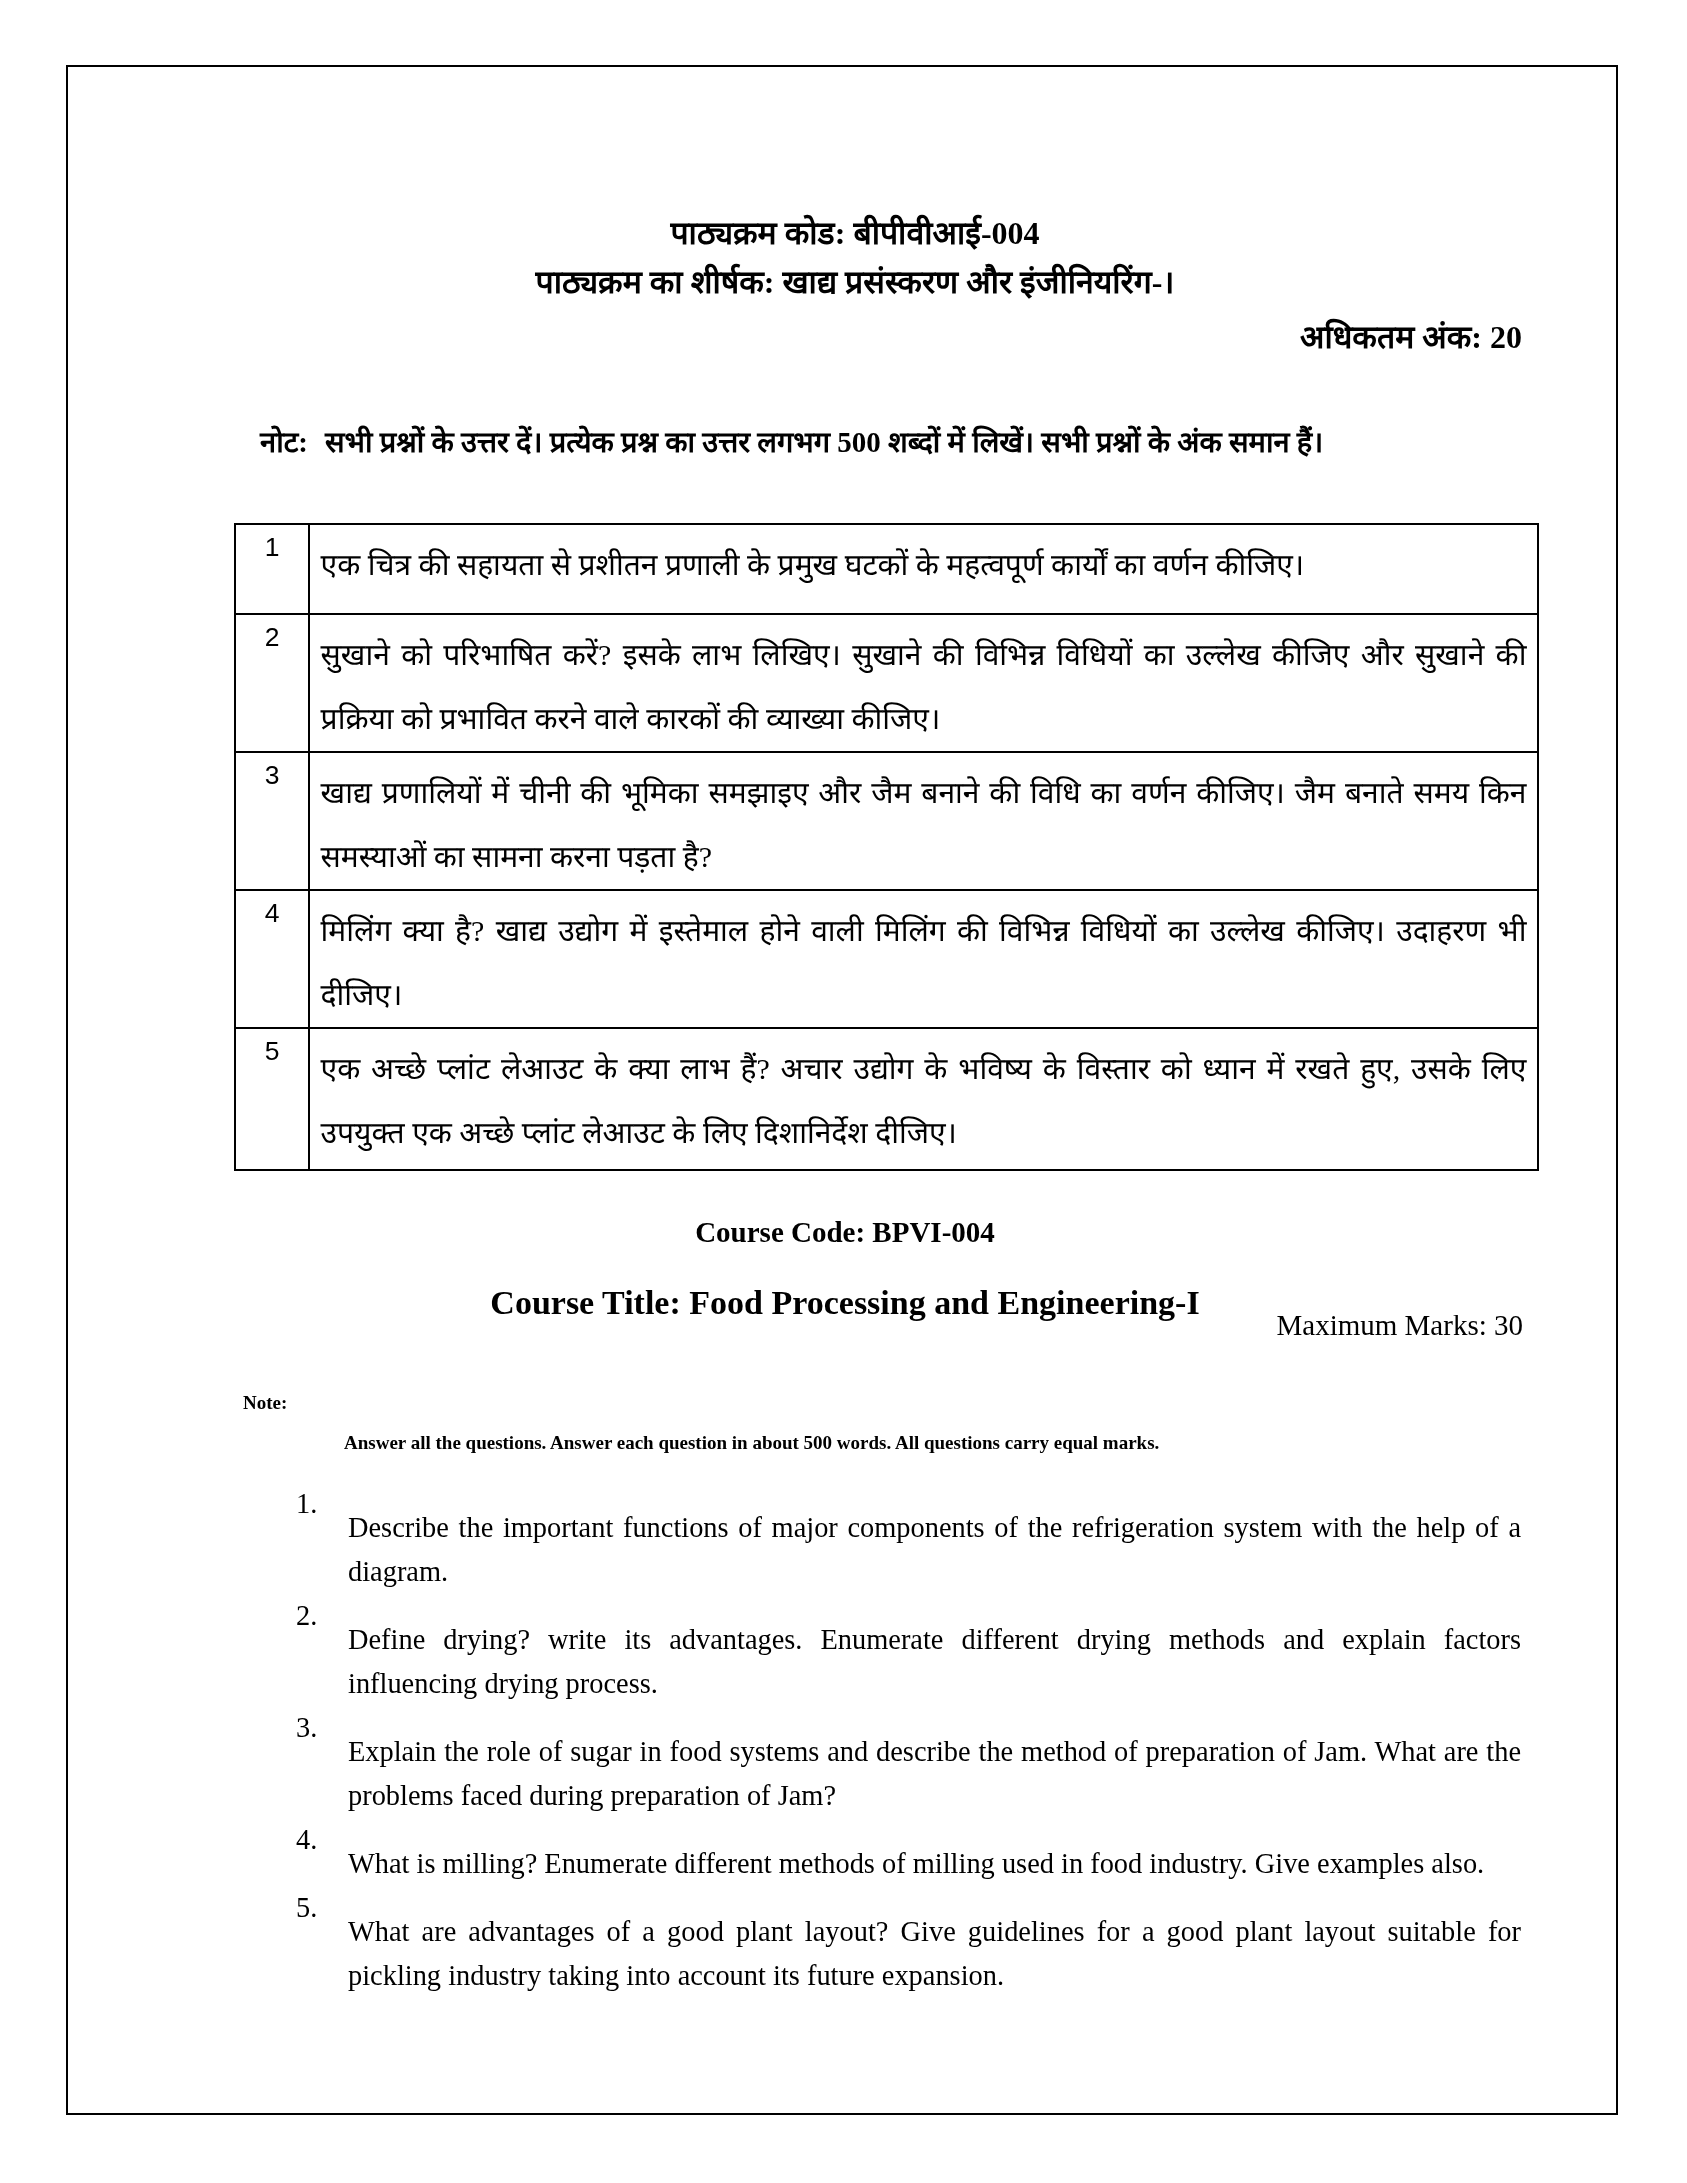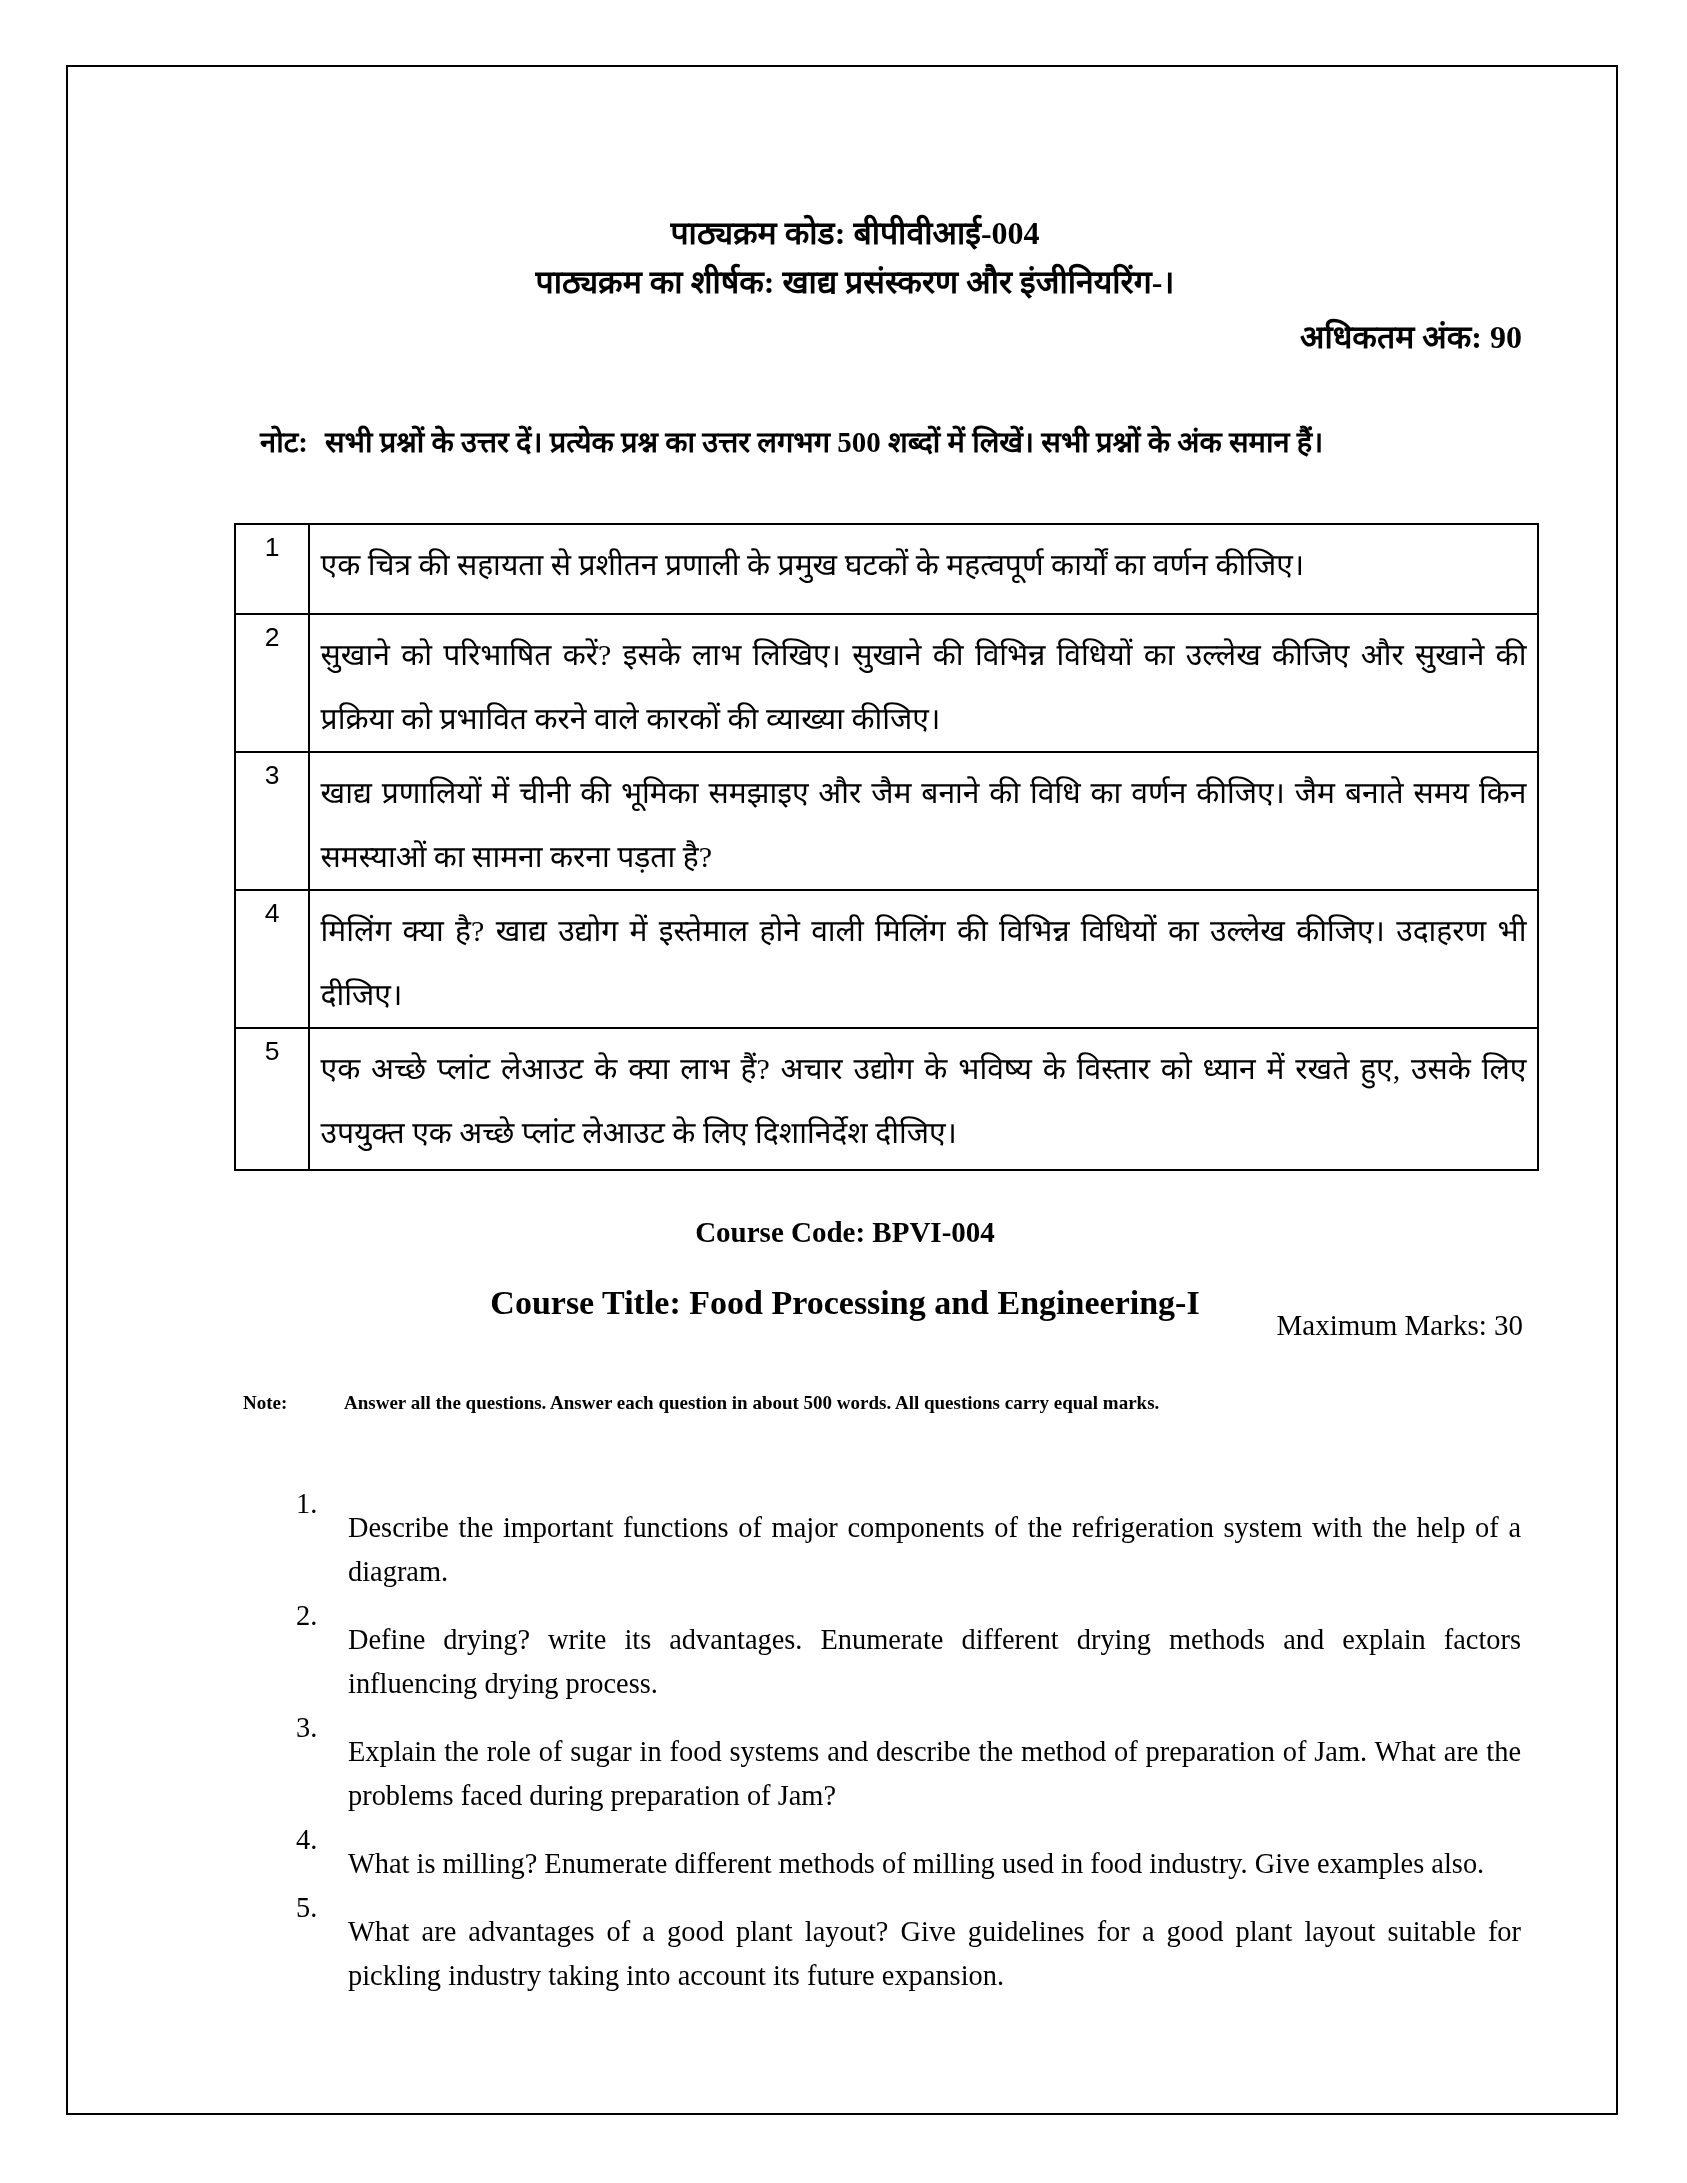--- a/index.html
+++ b/index.html
@@ -143,20 +143,21 @@
     font-size: 19px;
     line-height: 44px;
   }
   .en-note .note-label {
     flex: 0 0 101px;
     white-space: nowrap;
   }
   .en-note .note-text {
     flex: 1;
     text-align: justify;
+    margin-top: 40px;
   }
   
   .en-list {
     position: absolute;
     left: 296px;
     top: 1482px;
     width: 1225px;          
     font-size: 28.4px;
     line-height: 44px;
   }
@@ -173,21 +174,21 @@
     margin-top: 24px;
   }
 </style>
 </head>
 <body>
 
 <div class="frame"></div>
 
 <div class="hi-title hi-title-1 hindi">पाठ्यक्रम कोड: बीपीवीआई-004</div>
 <div class="hi-title hi-title-2 hindi">पाठ्यक्रम का शीर्षक: खाद्य प्रसंस्करण और इंजीनियरिंग-।</div>
-<div class="hi-marks hindi">अधिकतम अंक:  90</div>
+<div class="hi-marks hindi">अधिकतम अंक:  20</div>
 
 <div class="hi-note hindi">
   <div class="note-label">नोट:</div>
   <div class="note-text">सभी प्रश्नों के उत्तर दें। प्रत्येक प्रश्न का उत्तर लगभग 500 शब्दों में लिखें। सभी प्रश्नों के अंक समान हैं।</div>
 </div>
 
 <table class="qtable hindi">
   <tbody>
       <tr class="r1">
     <td class="qnum">1</td>

